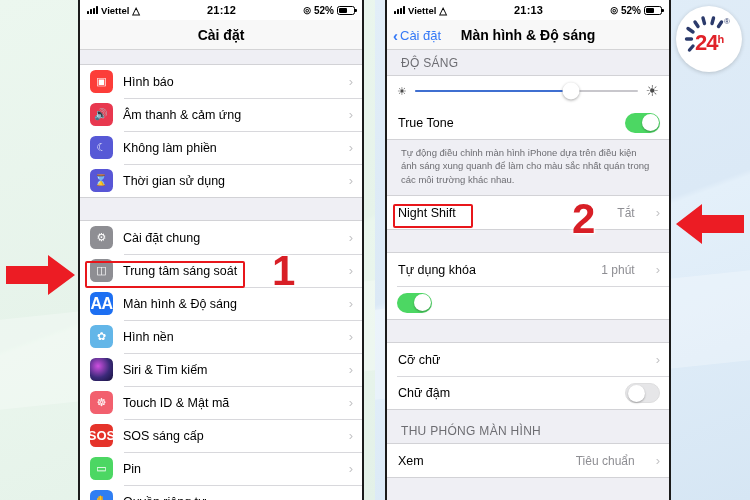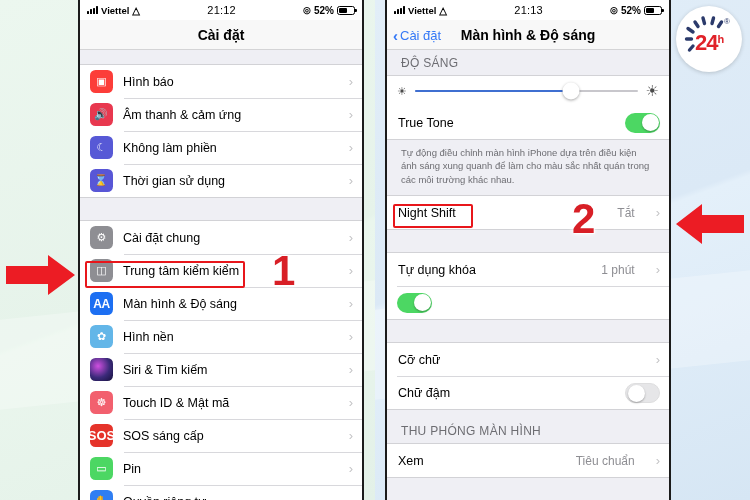--- a/index.html
+++ b/index.html
@@ -38,21 +38,21 @@
   #phone-left  { left: 78px;  top: 0px; width: 286px; height: 500px; border-top:none; border-bottom:none;}
   #phone-right { left: 385px; top: 0px; width: 286px; height: 500px; border-top:none; border-bottom:none;}
 
   
   .statusbar {
     height: 20px; background: #fff;
     display: flex; align-items: center; justify-content: space-between;
     padding: 0 7px; font-size: 10px; color: #000; font-weight: 700;
   }
   .sb-left { display:flex; align-items:center; gap:3px; }
-  .sb-center { font-size: 11px; font-weight: 400; letter-spacing: .2px; }
+  .sb-center { font-size: 11px; font-weight: 700; letter-spacing: .2px; }
   .sb-right { display:flex; align-items:center; gap:3px; font-size:10px; }
   .bars { display:flex; align-items:flex-end; gap:1px; height:8px; }
   .bars i { display:block; width:2px; background:#000; border-radius:.5px; }
   .bars i:nth-child(1){height:3px} .bars i:nth-child(2){height:5px}
   .bars i:nth-child(3){height:6.5px} .bars i:nth-child(4){height:8px}
   .carrier { font-size:9.5px; font-weight:600; }
   .wifi { font-size:10px; }
   .batt {
     width:18px; height:9px; border:1.2px solid #000; border-radius:2.5px;
     position:relative; display:inline-block;
@@ -165,21 +165,21 @@
   .logo-h { font-size:11px; position:relative; top:-7px; }
   .logo-r { position:absolute; right:12px; top:11px; font-size:8px; color:#2b3a6b; }
 
   
   .g-notif { background:#fc3d39; }
   .g-sound { background:#e8384f; }
   .g-dnd   { background:#5759d6; }
   .g-screen{ background:#5856d6; }
   .g-gear  { background:#8e8e93; }
   .g-cc    { background:#8e8e93; }
-  .g-aa    { background:#1d6ff2; font-weight:700; font-size:12px; letter-spacing:-.5px;}
+  .g-aa    { background:#1d6ff2; font-weight:700; font-size:16px; letter-spacing:-.5px;}
   .g-wall  { background:#63b6e8; }
   .g-siri  { background:radial-gradient(circle at 35% 35%, #cf4fe0 0%, #3b2a7a 55%, #15103a 100%); }
   .g-touch { background:#f2606e; }
   .g-sos   { background:#e5332a; font-size:13px; font-weight:700; }
   .g-batt  { background:#4cd763; }
   .g-priv  { background:#2f7ef2; }
 </style>
 </head>
 <body>
 
@@ -248,21 +248,21 @@
       <div class="gap"></div>
 
       <div class="group">
         <div class="row">
           <span class="app-ico g-gear">⚙</span>
           <span class="row-label">Cài đặt chung</span>
           <span class="chev">›</span>
         </div>
         <div class="row">
           <span class="app-ico g-cc">◫</span>
-          <span class="row-label">Trung tâm kiểm kiểm</span>
+          <span class="row-label">Trung tâm sáng soát</span>
           <span class="chev">›</span>
         </div>
         <div class="row">
           <span class="app-ico g-aa">AA</span>
           <span class="row-label">Màn hình &amp; Độ sáng</span>
           <span class="chev">›</span>
         </div>
         <div class="row">
           <span class="app-ico g-wall">✿</span>
           <span class="row-label">Hình nền</span>

